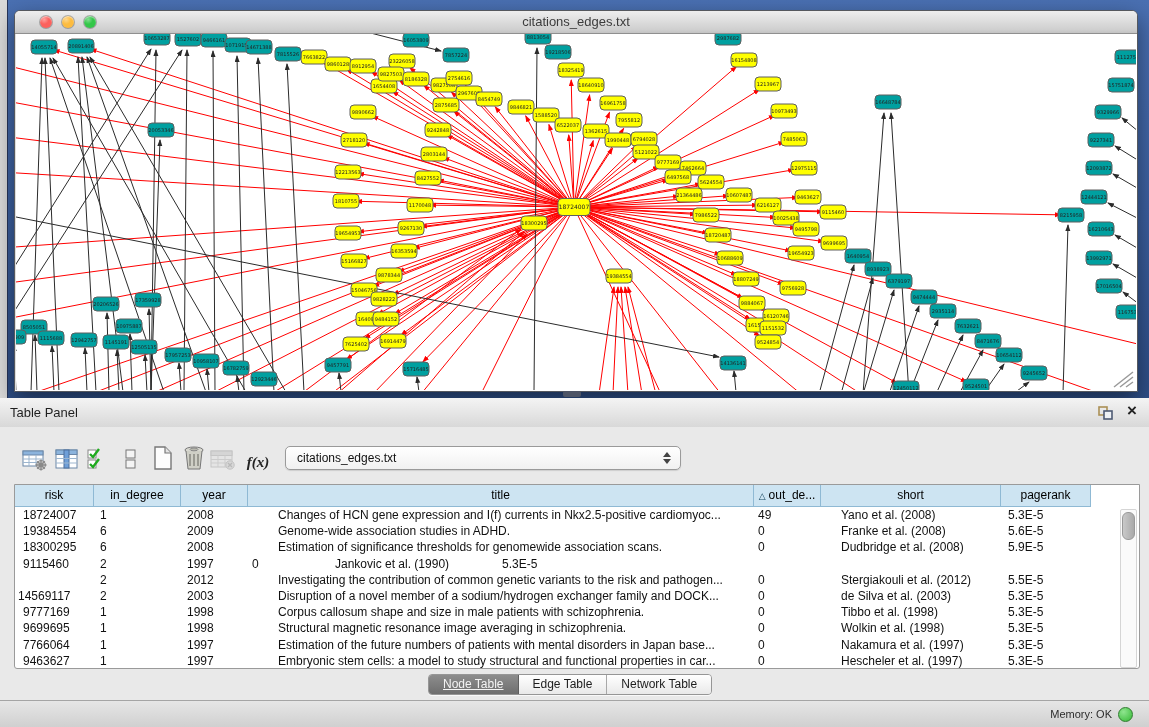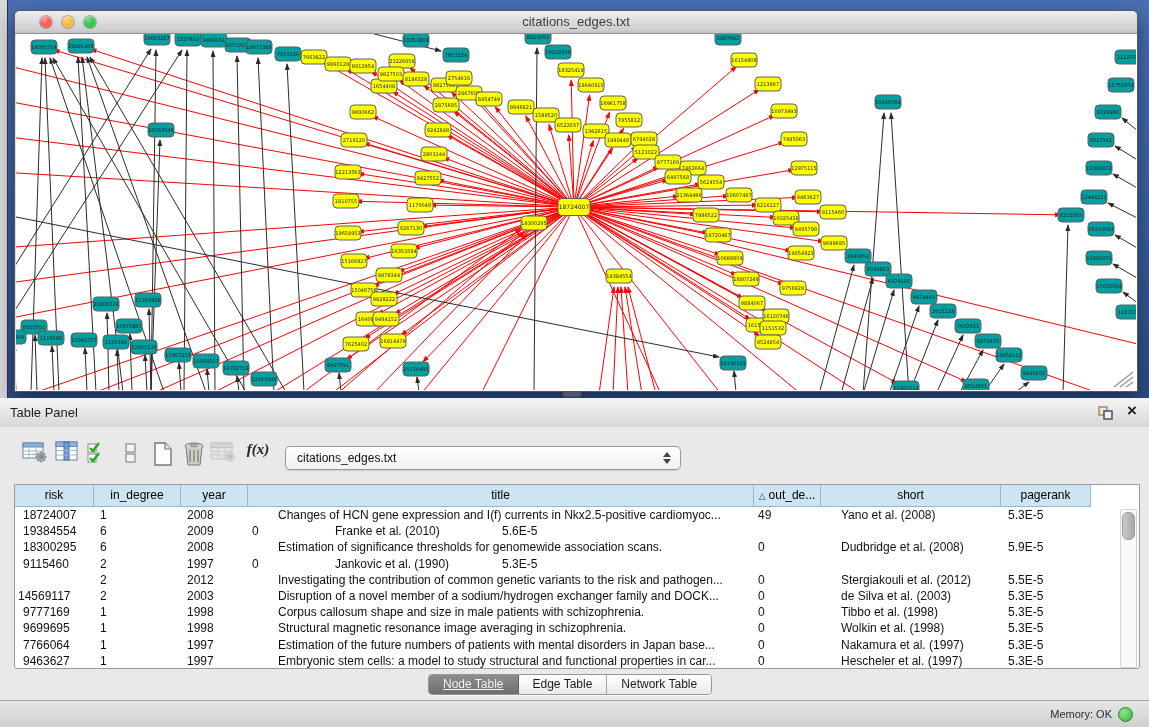--- a/index.html
+++ b/index.html
@@ -23,21 +23,21 @@
   .grip{position:absolute;right:2px;bottom:2px;}
   #splitter{position:absolute;left:563px;top:391px;width:18px;height:6px;background:#4e5566;border-radius:2px;}
   
   #bottom{position:absolute;left:0;top:398px;width:1149px;height:329px;background:#e9e9e9;}
   #panel-header{position:absolute;left:0;top:0;width:1149px;height:29px;
     background:linear-gradient(180deg,#f4f4f4,#d8d8d8);border-bottom:1px solid #b2b2b2;}
   #panel-title{position:absolute;left:10px;top:7px;font-size:13px;color:#1f1f1f;}
   #float-icon{position:absolute;right:36px;top:7px;width:16px;height:16px;}
   #panel-close{position:absolute;right:12px;top:3px;font-size:17px;font-weight:bold;color:#222;cursor:default;}
   #toolbar{position:absolute;left:0;top:29px;width:1149px;height:55px;background:#e9e9e9;}
-  .tbtn{position:absolute;top:14px;width:30px;height:30px;display:flex;align-items:flex-start;justify-content:center;}
+  .tbtn{position:absolute;top:14px;width:30px;height:30px;display:flex;align-items:flex-end;justify-content:center;}
   #combo{position:absolute;left:285px;top:19px;width:394px;height:22px;border:1px solid #9a9a9a;border-radius:5px;
          background:linear-gradient(180deg,#ffffff,#f1f1f1);box-shadow:0 1px 1px rgba(0,0,0,.12);}
   #combo-value{position:absolute;left:11px;top:4px;font-size:12px;color:#111;}
   .combo-arrows{position:absolute;right:9px;top:4px;width:9px;height:14px;}
   .combo-arrows i{position:absolute;left:1px;width:0;height:0;border-left:4px solid transparent;border-right:4px solid transparent;}
   .combo-arrows .up{top:1px;border-bottom:5px solid #444;}
   .combo-arrows .dn{bottom:1px;border-top:5px solid #444;}
   
   #tablewrap{position:absolute;left:14px;top:86px;width:1124px;height:183px;background:#fff;
              border:1px solid #9a9a9a;border-radius:0 0 3px 3px;}
@@ -863,22 +863,23 @@
             <div class="td" style="width: 67px; padding-left: 6px;">2008</div>
             <div class="td" style="width: 506px; padding-left: 30px;">Changes of HCN gene expression and I(f) currents in Nkx2.5-positive cardiomyoc...</div>
             <div class="td" style="width: 67px; padding-left: 4px;">49</div>
             <div class="td" style="width: 180px; padding-left: 20px;">Yano et al. (2008)</div>
             <div class="td" style="width: 90px; padding-left: 7px;">5.3E-5</div>
           </div>
           <div class="tr">
             <div class="td" style="width: 79px; padding-left: 8px;">19384554</div>
             <div class="td" style="width: 87px; padding-left: 6px;">6</div>
             <div class="td" style="width: 67px; padding-left: 6px;">2009</div>
+            <div class="td" style="width: 506px; padding-left: 30px;">Genome-wide association studies in ADHD.</div>
             <div class="td" style="width: 67px; padding-left: 4px;">0</div>
-            <div class="td" style="width: 180px; padding-left: 20px;">Franke et al. (2010)</div>
+            <div class="td" style="width: 180px; padding-left: 20px;">Franke et al. (2008)</div>
             <div class="td" style="width: 90px; padding-left: 7px;">5.6E-5</div>
           </div>
           <div class="tr">
             <div class="td" style="width: 79px; padding-left: 8px;">18300295</div>
             <div class="td" style="width: 87px; padding-left: 6px;">6</div>
             <div class="td" style="width: 67px; padding-left: 6px;">2008</div>
             <div class="td" style="width: 506px; padding-left: 30px;">Estimation of significance thresholds for genomewide association scans.</div>
             <div class="td" style="width: 67px; padding-left: 4px;">0</div>
             <div class="td" style="width: 180px; padding-left: 20px;">Dudbridge et al. (2008)</div>
             <div class="td" style="width: 90px; padding-left: 7px;">5.9E-5</div>

